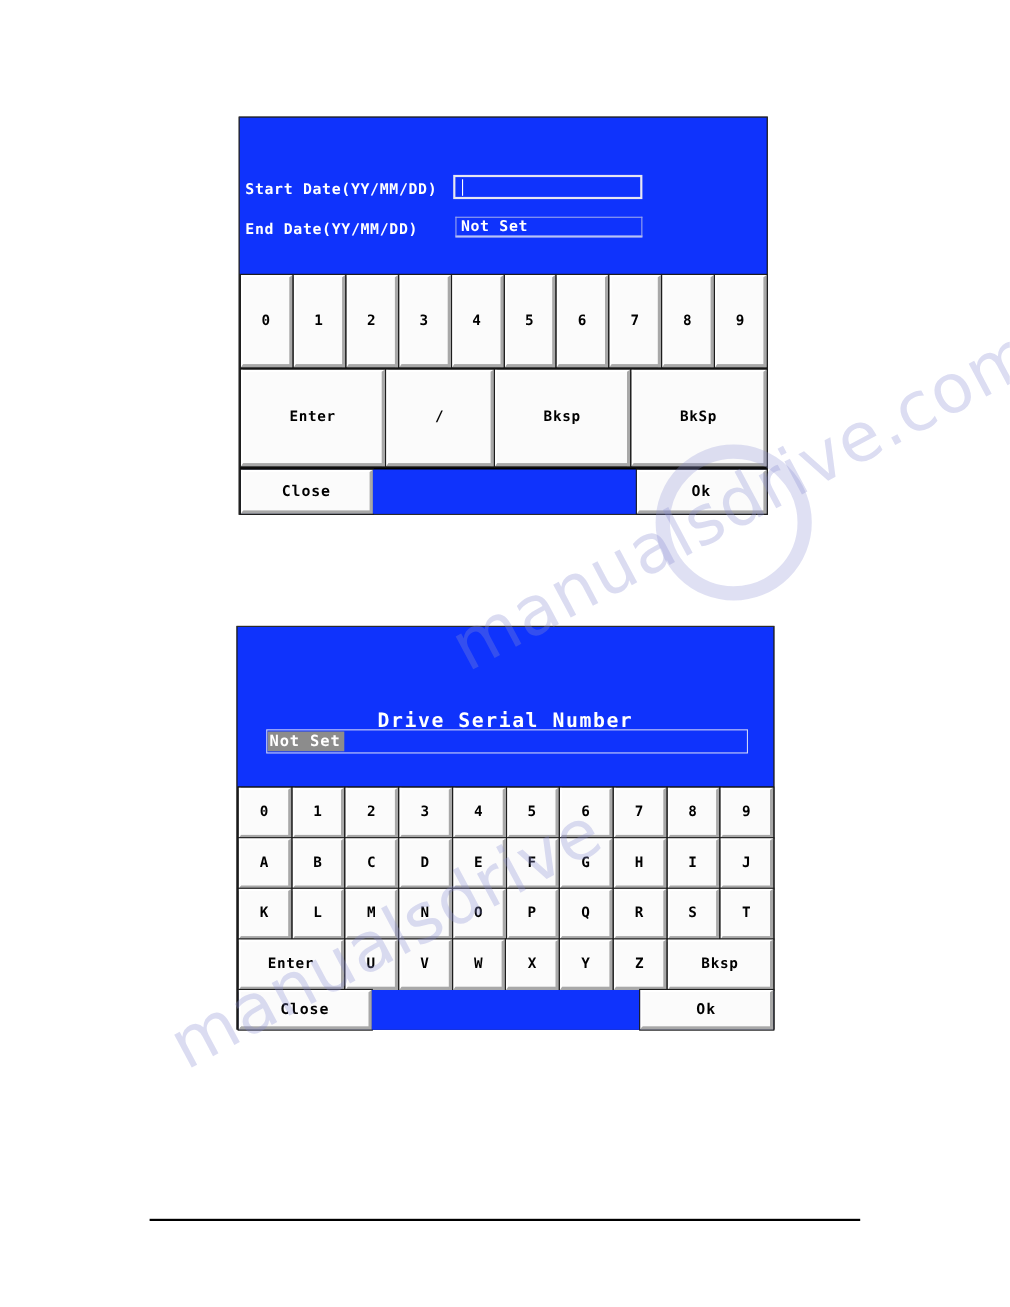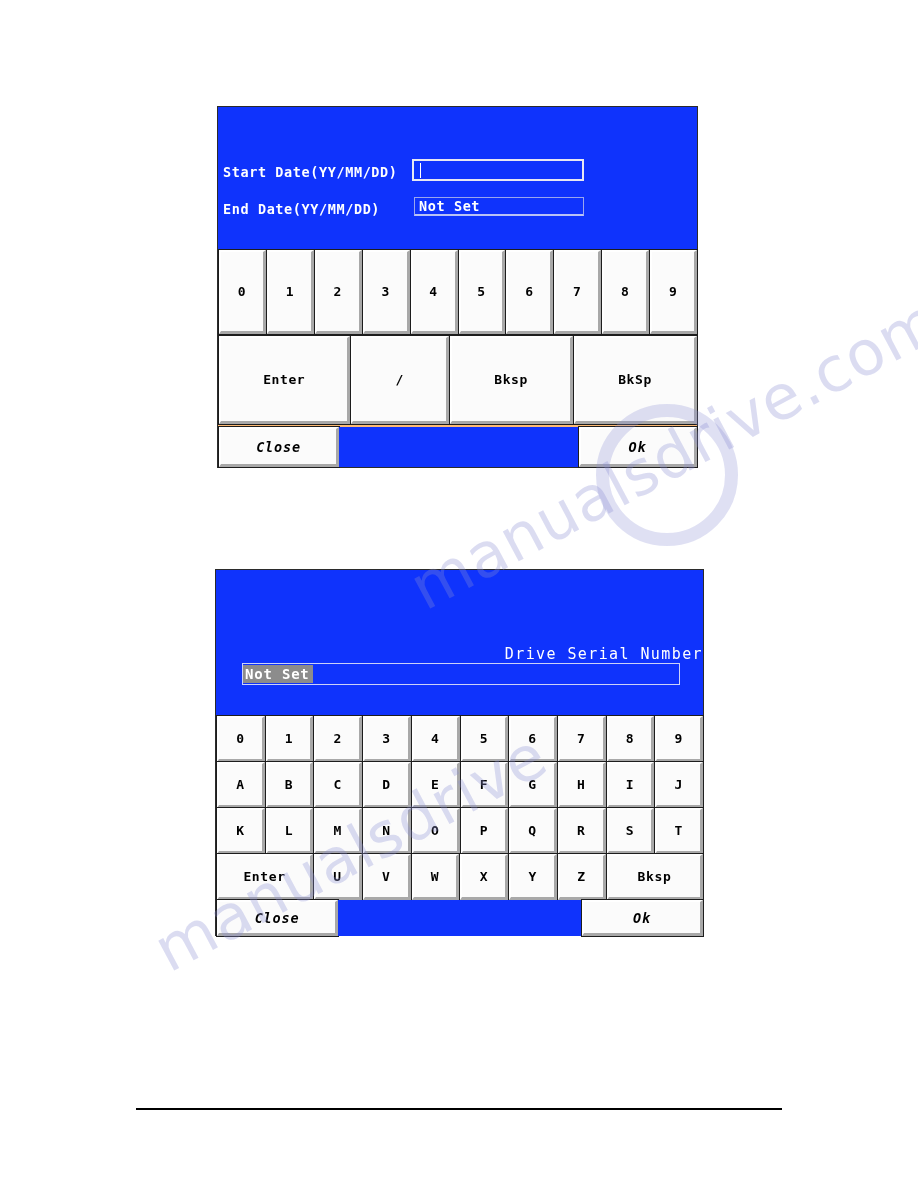--- a/index.html
+++ b/index.html
@@ -41,21 +41,21 @@
     left: 596px; top: 404px;
     width: 116px; height: 116px;
     border: 13px solid #8b8fd4;
     border-radius: 50%;
     opacity: 0.28;
   }
 
   
   .device {
     position: absolute;
-    background: #fdba74;
+    background: #000000;
     border: 1px solid #2b2b2b;
     box-sizing: border-box;
     z-index: 10;
   }
   #dialog-date   { left: 217px; top: 106px;  width: 481px;  height: 362px; }
   #dialog-serial { left: 215px; top: 569px;  width: 489px;  height: 367px; }
 
   .screen-area {
     position: relative;
     background: #0f33fc;
@@ -100,24 +100,24 @@
     width: 1px;
     height: 15px;
     background: #ffffff;
     margin-left: 2px;
   }
 
   
   .serial-title {
     position: absolute;
     width: 100%;
-    text-align: right;
+    text-align: center;
     color: #ffffff;
-    font-size: 15px;
-    font-weight: normal;
+    font-size: 18px;
+    font-weight: bold;
     letter-spacing: 1.4px;
   }
   .serial-field {
     position: absolute;
     box-sizing: border-box;
     border: 1px solid #ccd2f8;
     background: #0f33fc;
     display: flex;
     align-items: center;
     overflow: hidden;
@@ -159,21 +159,20 @@
   }
   .key:last-child { margin-right: 0; }
   .key.wide { font-size: 13px; }
 
   
   .actionbar {
     position: absolute;
     display: flex;
     background: #0f33fc;
     box-sizing: border-box;
-    font-style: italic;
   }
   .act-btn {
     box-sizing: border-box;
     background: #fbfbfb;
     border-top: 2px solid #ffffff;
     border-left: 2px solid #ffffff;
     border-right: 3px solid #a8a8a8;
     border-bottom: 3px solid #a8a8a8;
     outline: 1px solid #1d1d1d;
     display: flex;

